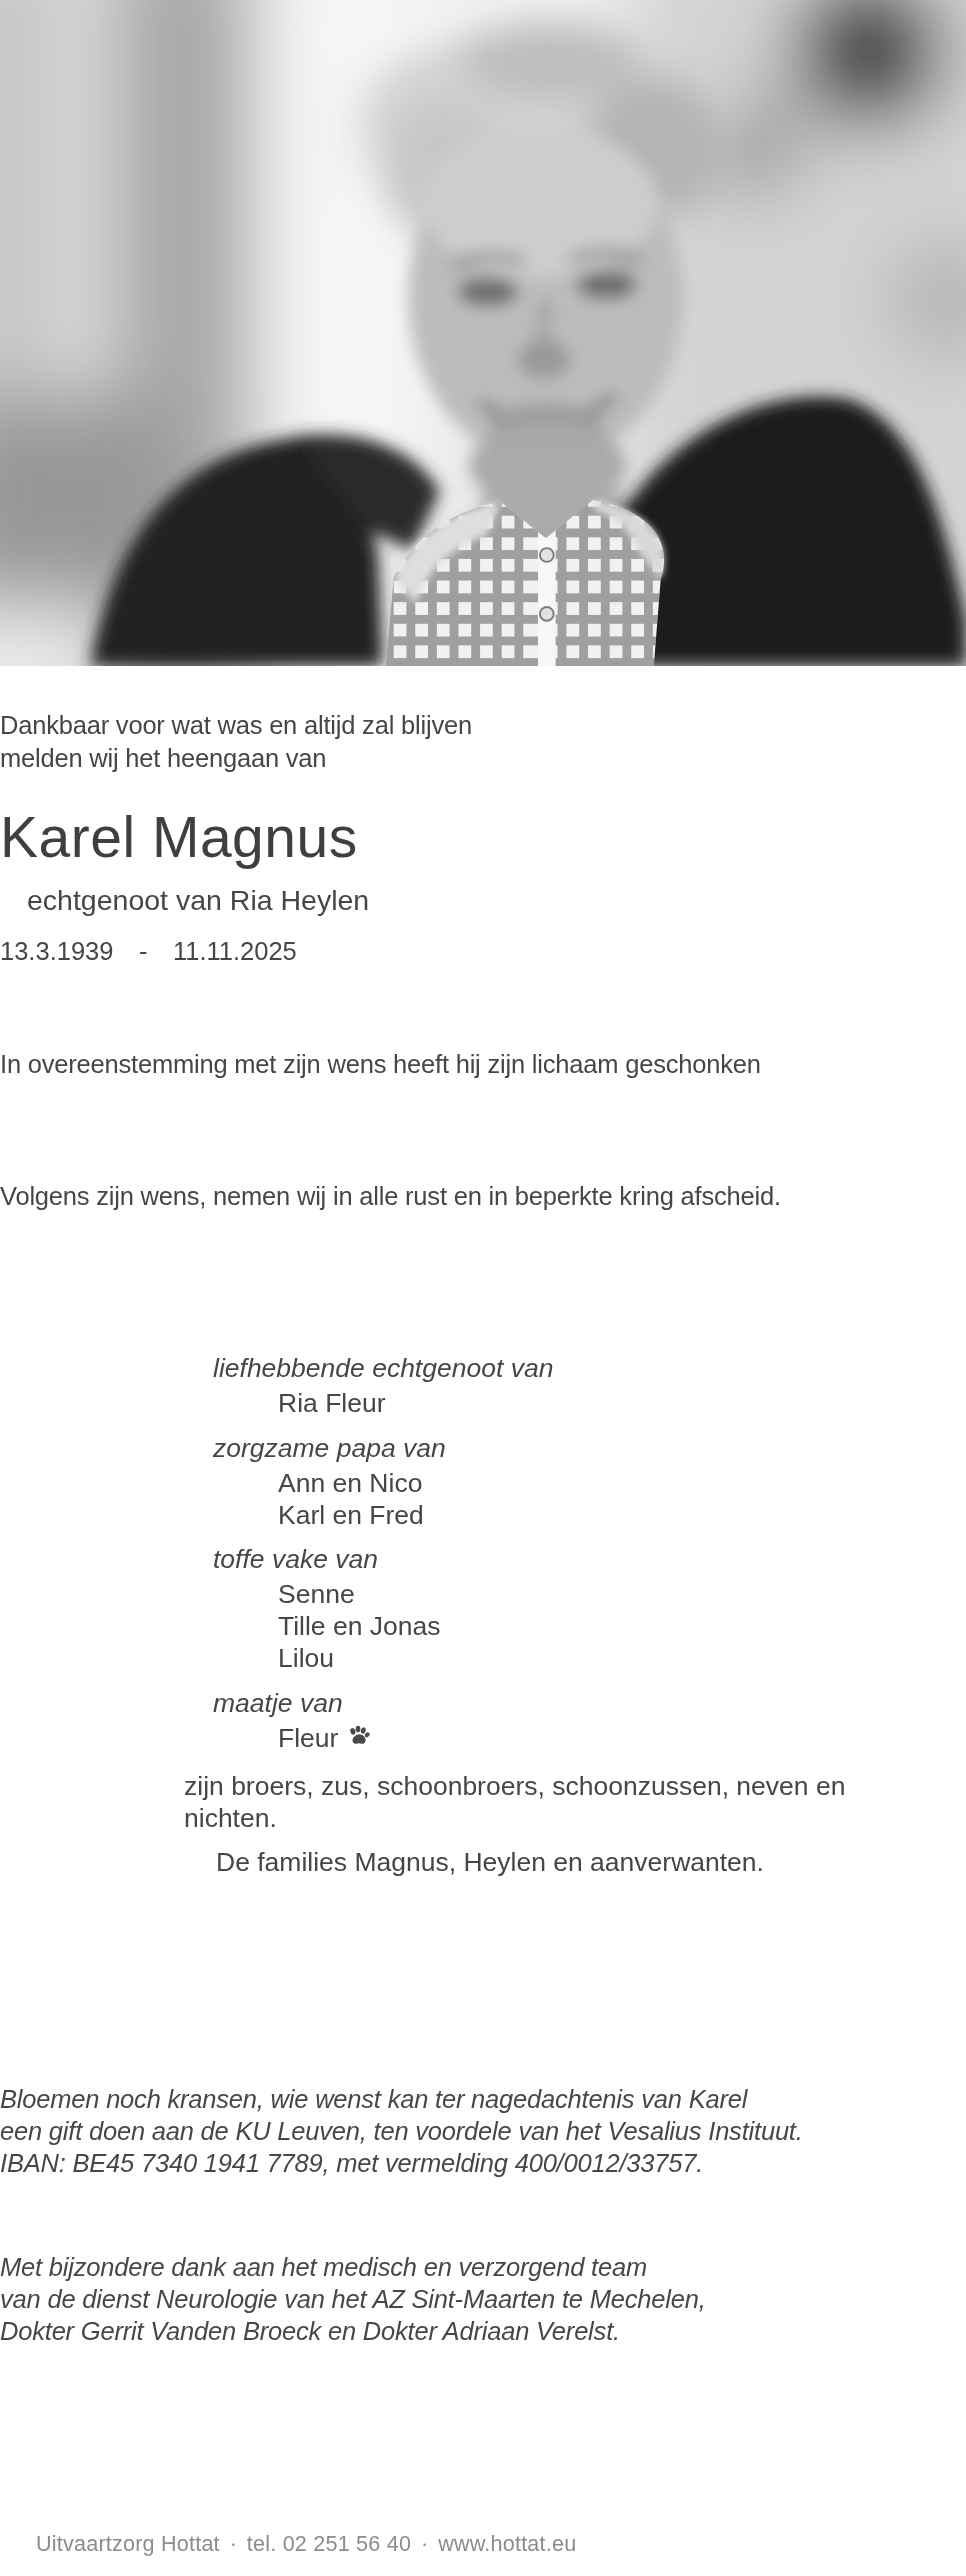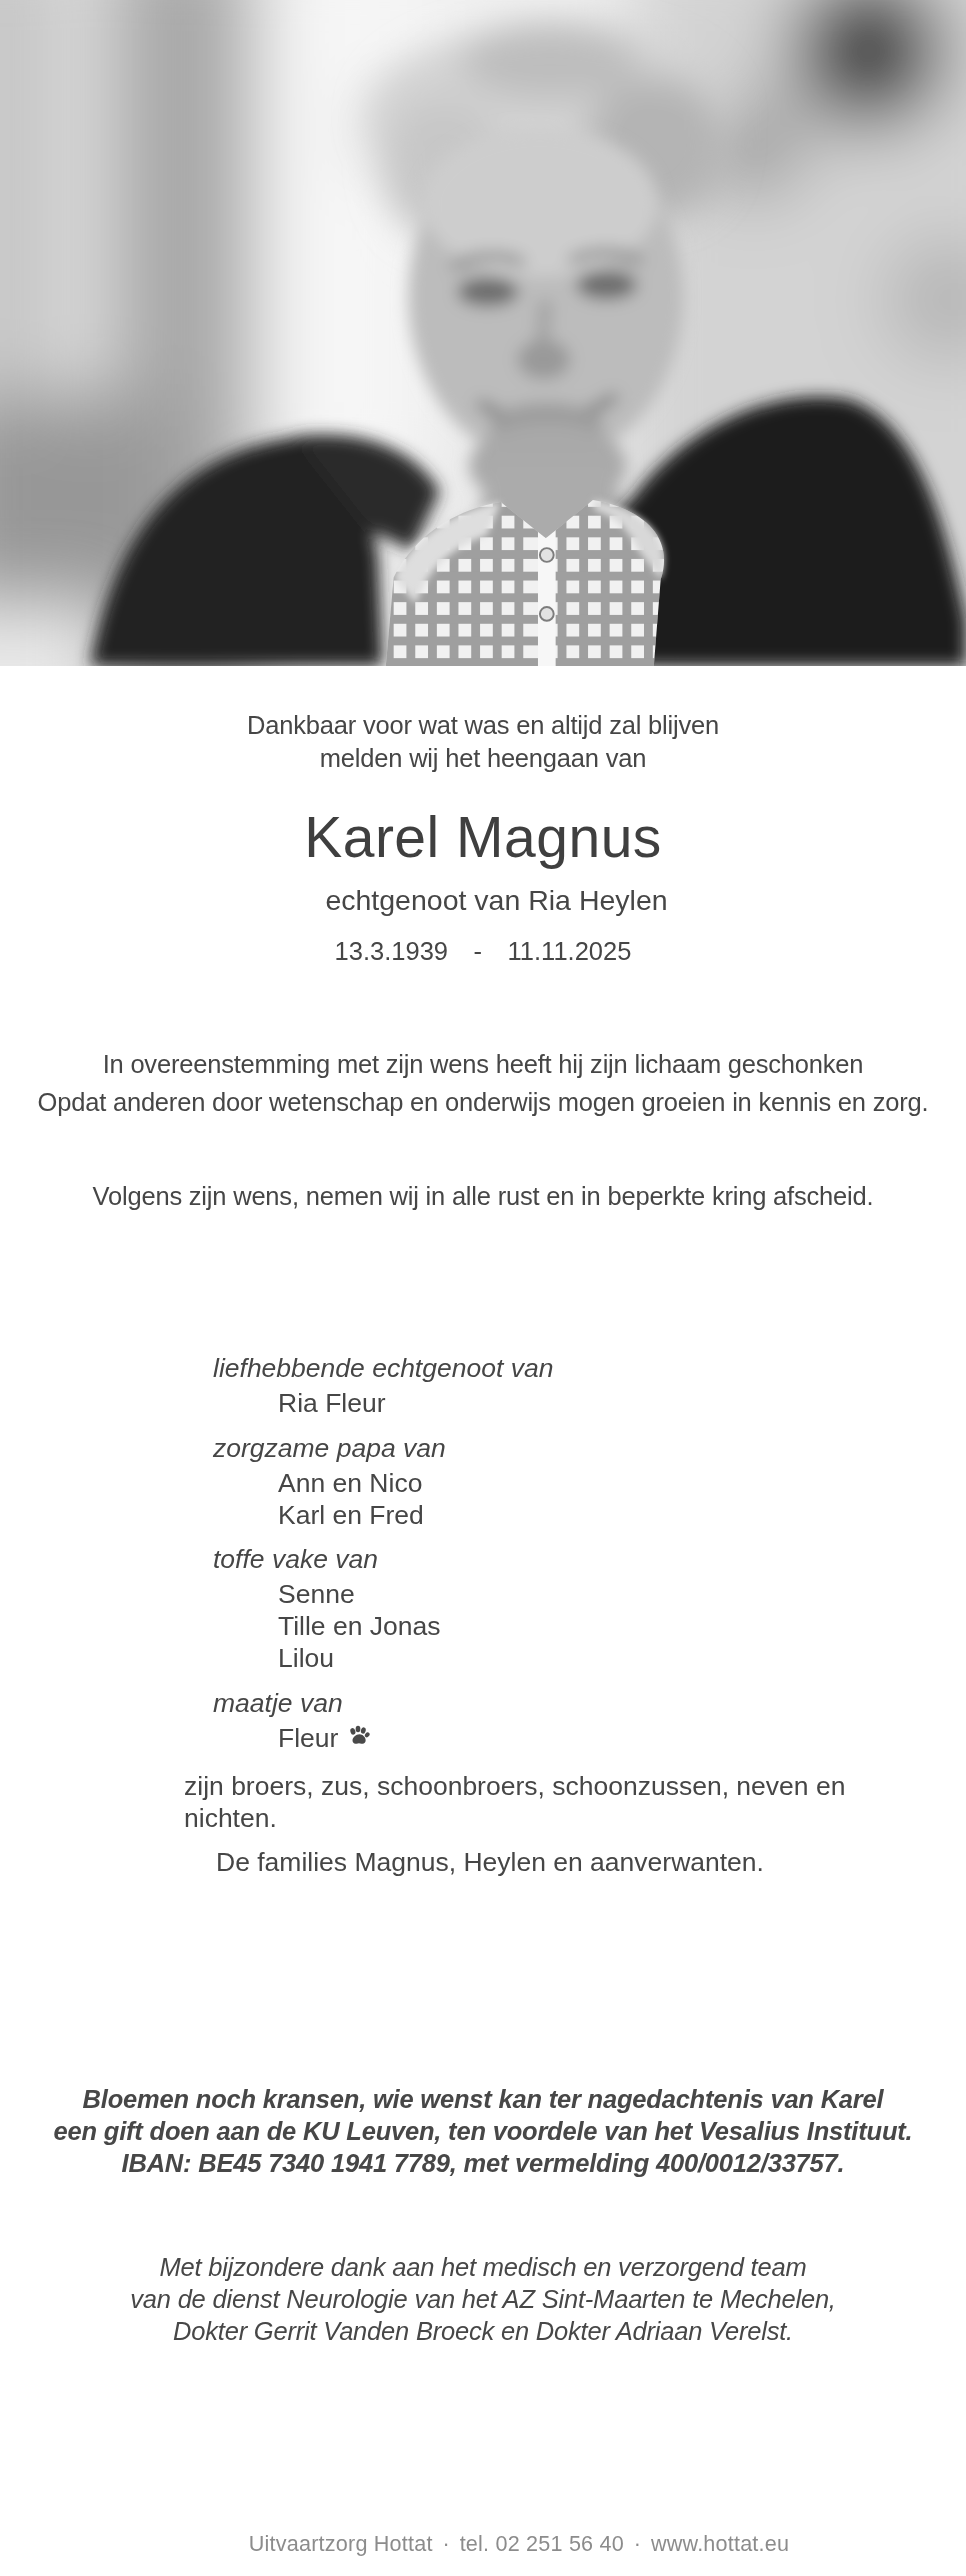--- a/index.html
+++ b/index.html
@@ -19,21 +19,21 @@
   .photo {
     position: absolute;
     top: 0; left: 0;
     width: 966px;
     height: 666px;
     overflow: hidden;
     background: #e9e9e9;
   }
   .photo svg { display: block; }
 
-  .centered { position: absolute; left: 0; width: 966px; text-align: center; }
+  .centered { position: absolute; left: 0; width: 966px; }
 
   .intro { top: 709px; font-size: 25.5px; line-height: 33px; letter-spacing: -0.2px; color: #464646; }
 
   .deceased-name {
     top: 803px;
     font-size: 57px;
     line-height: 69px;
     font-weight: 300;
     letter-spacing: 0.5px;
     color: #3f3f3f;
@@ -59,21 +59,21 @@
   }
   .family-group { margin-bottom: 12.8px; margin-left: 29px; }
   .family-label { font-style: italic; margin-bottom: 2.9px; }
   .family-names div { padding-left: 65px; }
   .fleur-row { display: flex; align-items: center; }
   .paw { margin-left: 8.8px; display: inline-block; }
   .closing-1 { margin-top: 15.7px; }
   .closing-2 { margin-top: 12.8px; margin-left: 32px; }
 
   .italic-block { font-style: italic; font-size: 25.5px; line-height: 32px; letter-spacing: -0.2px; color: #474747; }
-  .donation { top: 2083px; font-weight: bold; }
+  .donation { top: 2083px; }
   .thanks { top: 2251px; }
 
   .footer { top: 2531px; font-size: 21.6px; line-height: 25.5px; color: #8c8c8c; letter-spacing: 0.2px; margin-left: 36px; }
   .footer .dot { display: inline-block; margin: 0 9.8px; }
 </style>
 </head>
 <body>
 
 <div class="page">
 
@@ -182,21 +182,20 @@
   <div class="centered deceased-name">Karel Magnus</div>
 
   <div class="centered relation">echtgenoot van Ria Heylen</div>
 
   <div class="centered dates">
     <span>13.3.1939</span><span class="sep">-</span><span>11.11.2025</span>
   </div>
 
   <div class="centered announce-1">
     <div>In overeenstemming met zijn wens heeft hij zijn lichaam geschonken</div>
-    <div>Opdat anderen door wetenschap en onderwijs mogen groeien in kennis en zorg.</div>
   </div>
   <div class="centered announce-2">Volgens zijn wens, nemen wij in alle rust en in beperkte kring afscheid.</div>
 
   <div class="family">
 
     <div class="family-group">
       <div class="family-label">liefhebbende echtgenoot van</div>
       <div class="family-names">
         <div>Ria Fleur</div>
       </div>

